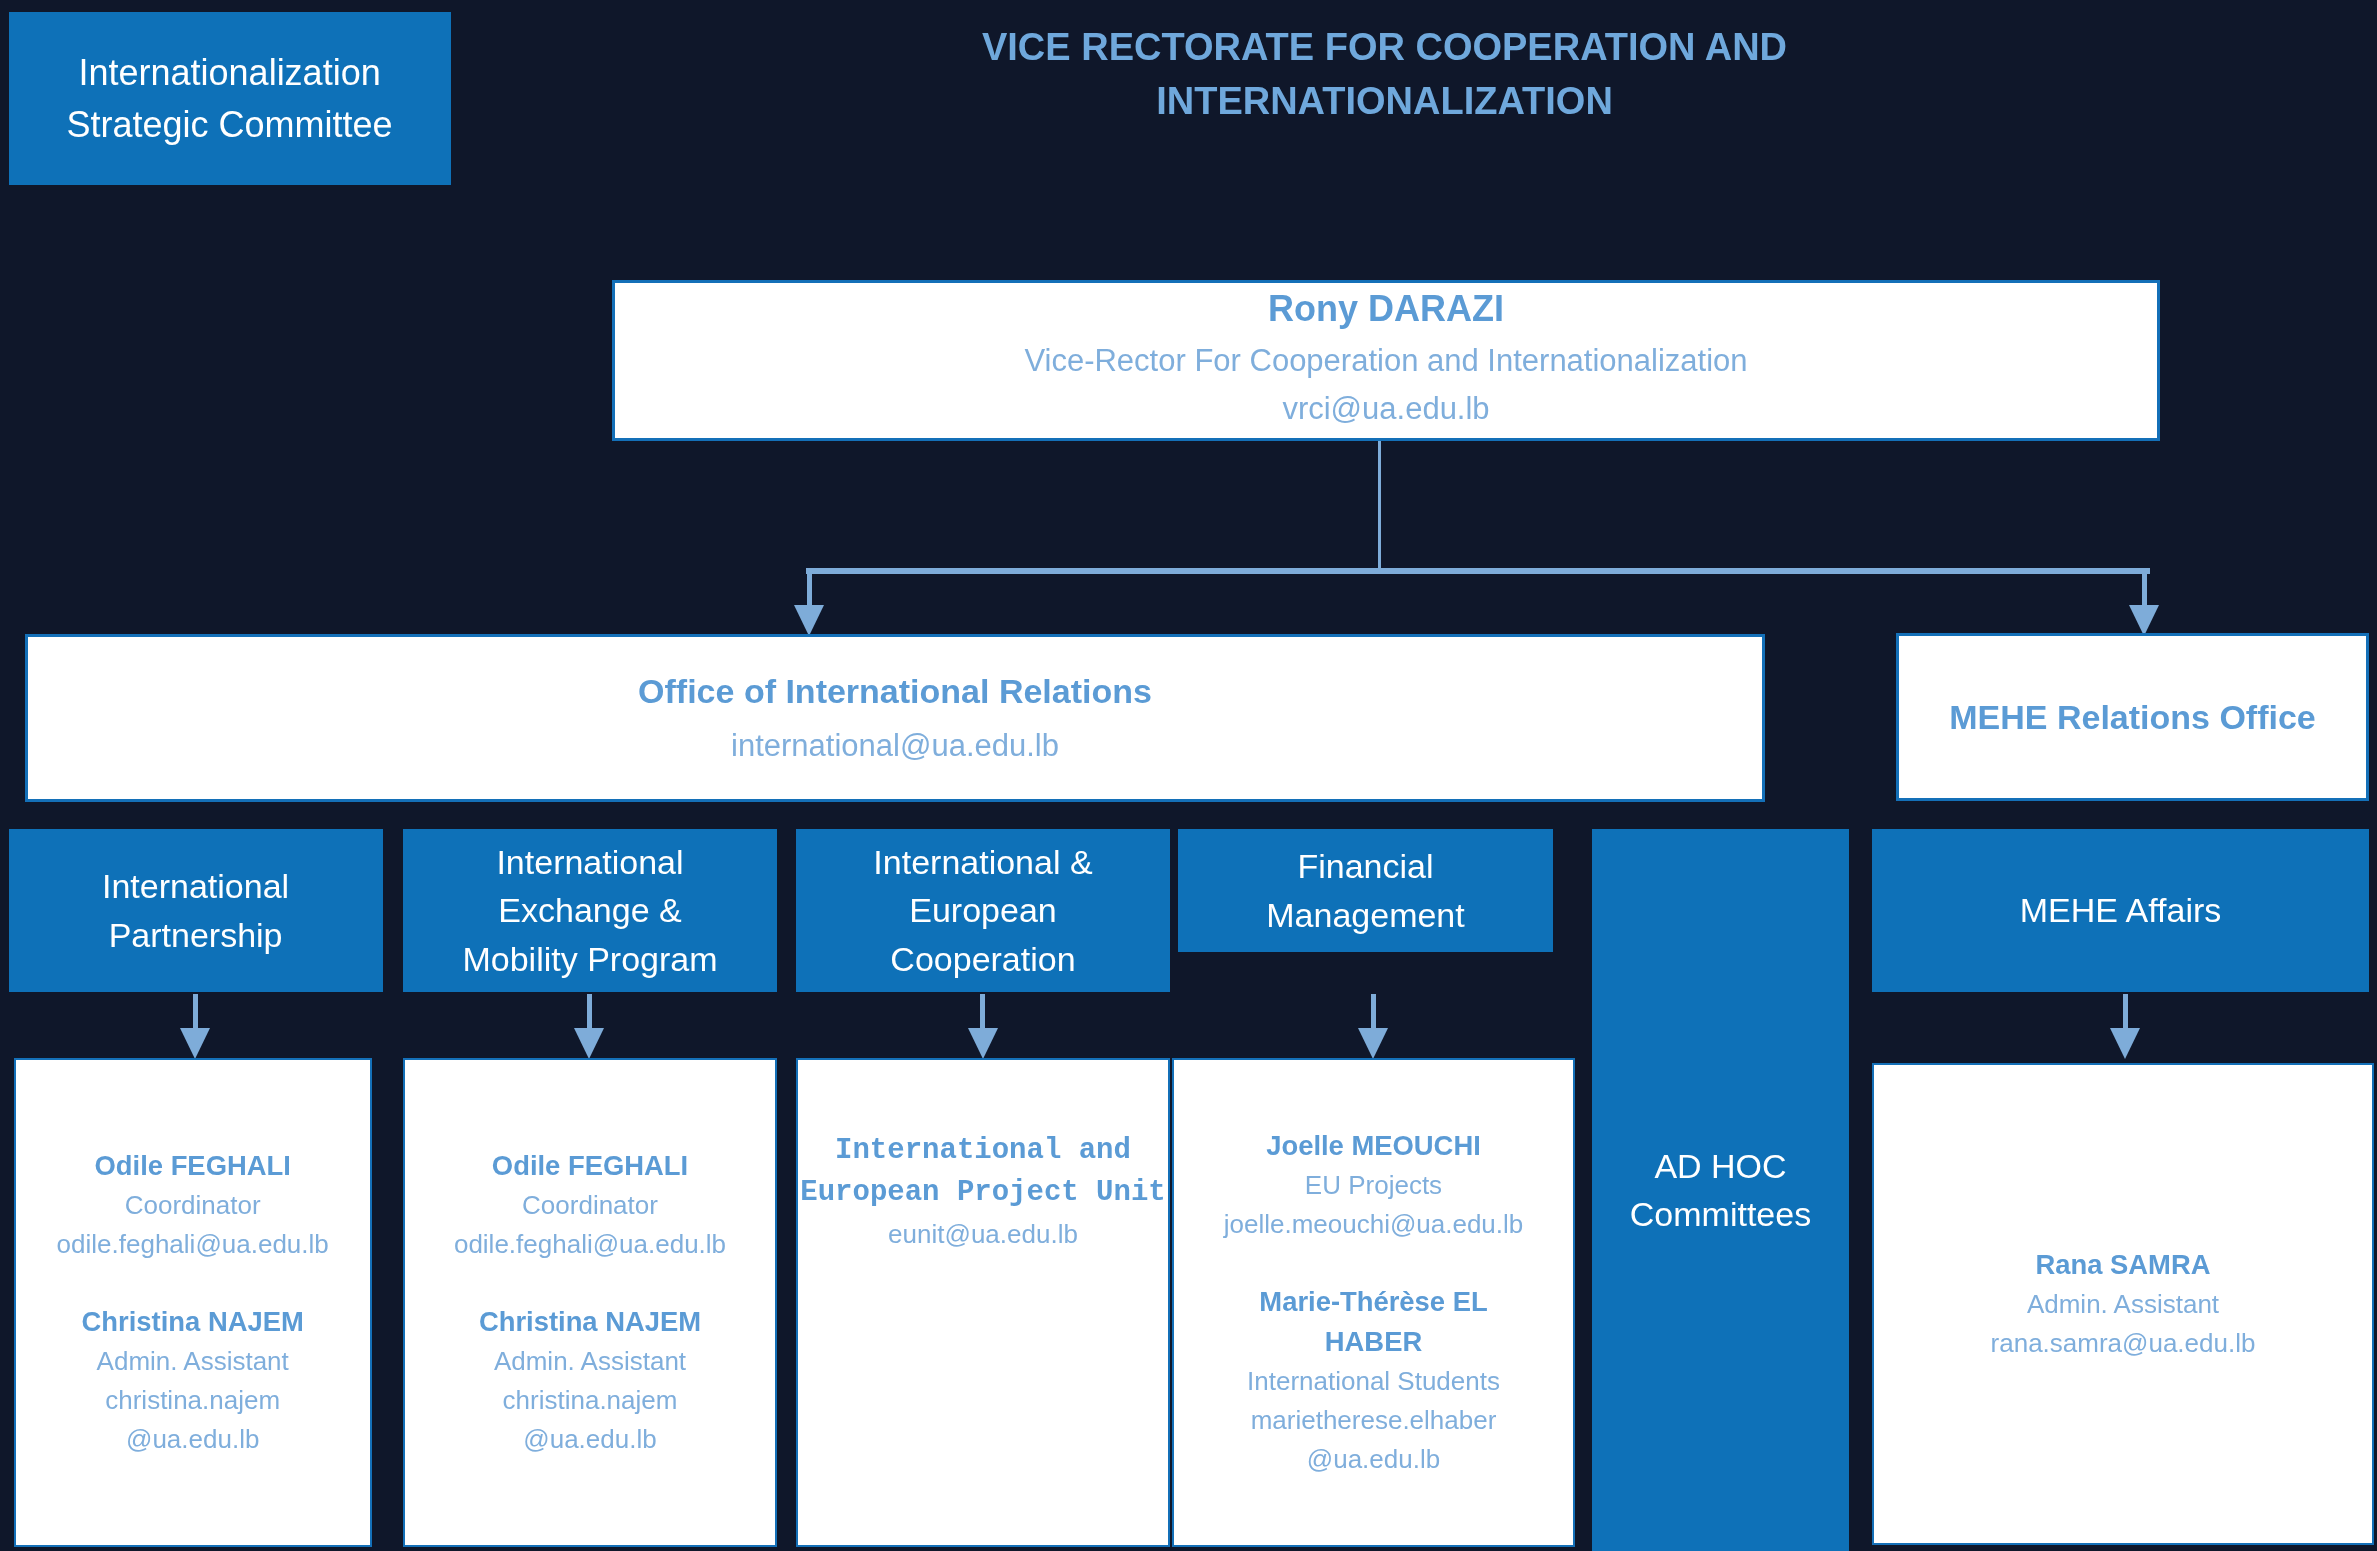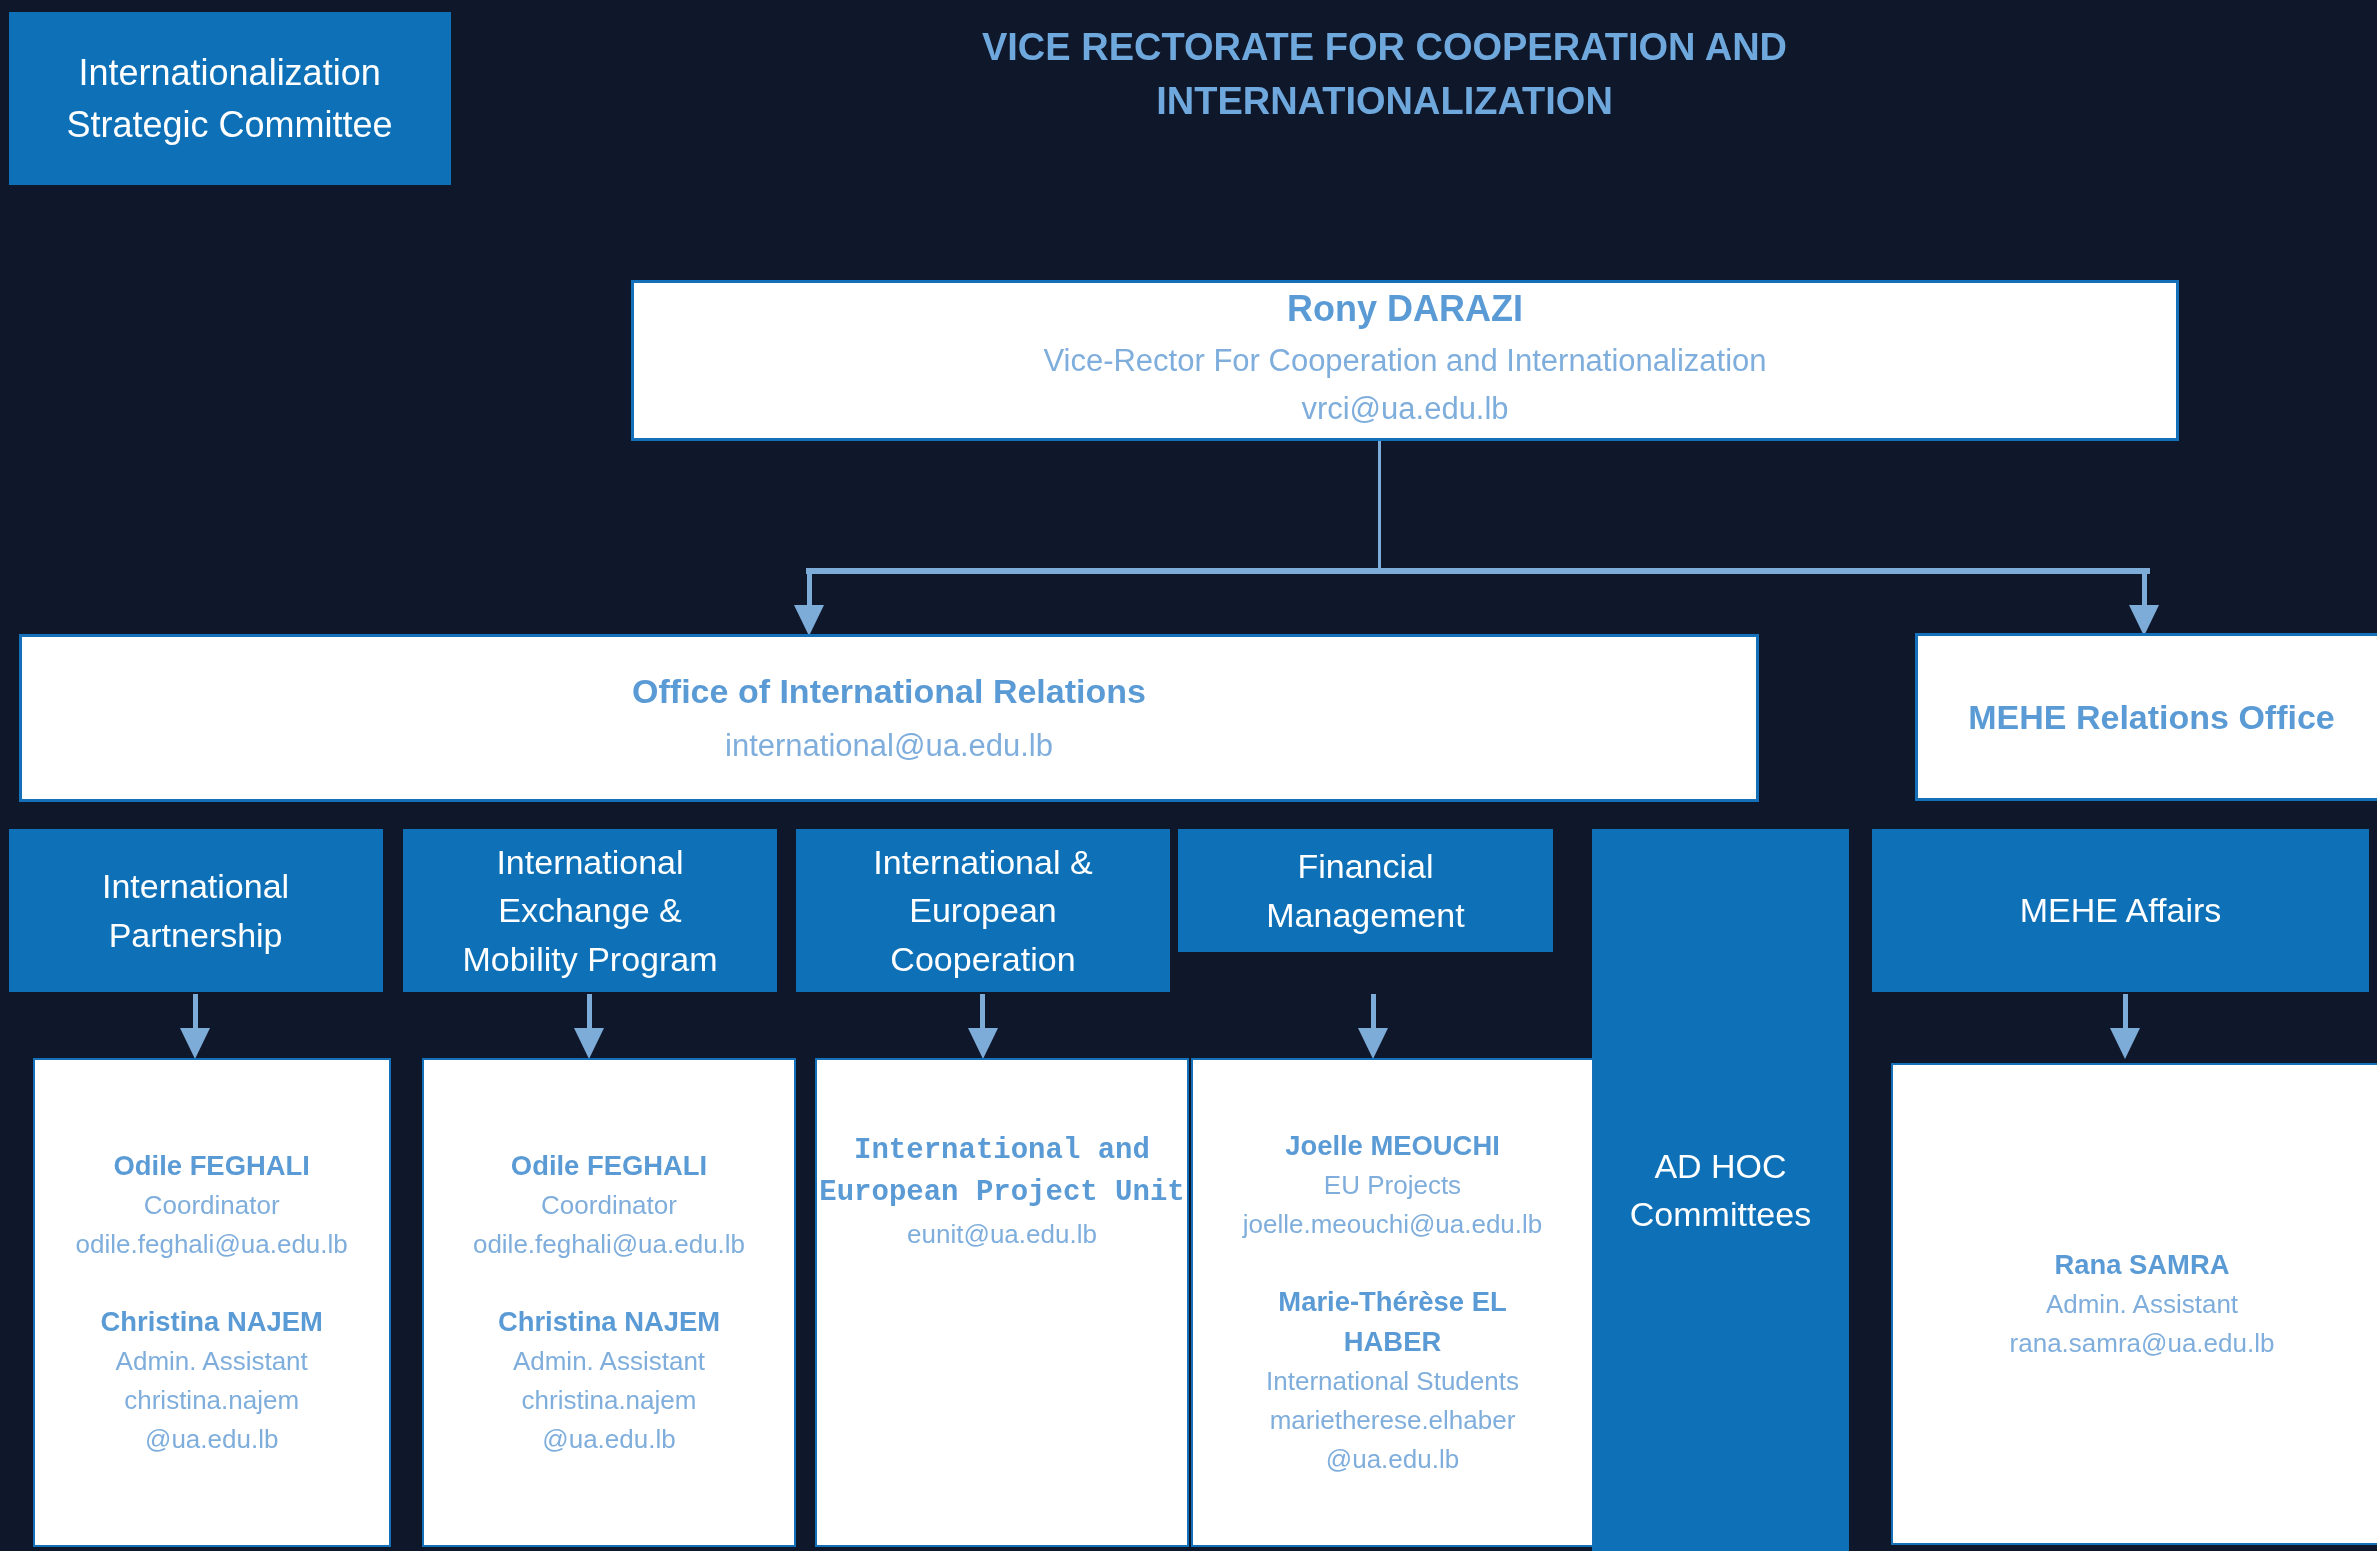--- a/index.html
+++ b/index.html
@@ -13,21 +13,20 @@
   .box-blue{
     background:#0E71B8;color:#ffffff;
     display:flex;align-items:center;justify-content:center;text-align:center;
     font-size:34px;line-height:1.42;
   }
   
   .box-white{
     background:#ffffff;border:3.4px solid #1470B8;
     display:flex;flex-direction:column;align-items:center;justify-content:center;
     text-align:center;
-    margin-left:19px;
   }
   .box-detail{border-width:2.6px;font-size:26px;line-height:1.5;color:#7FAEDC;}
 
   .page-title{
     font-size:38px;font-weight:bold;color:#6FA8DC;
     text-align:center;line-height:1.42;letter-spacing:0px;
   }
 
   .vr-name{font-size:36px;font-weight:bold;color:#5B9BD5;margin-bottom:6.9px;}
   .vr-sub{font-size:31px;color:#7FAEDC;line-height:1.55;}
@@ -72,21 +71,21 @@
     <div class="vr-sub t">vrci@ua.edu.lb</div>
   </div>
 
   <div class="shaft" style="left:1378px;top:441px;width:3.4px;height:130px;"></div>
   <div class="shaft" style="left:806px;top:568px;width:1344px;height:6px;"></div>
   <div class="shaft" style="left:807px;top:571px;width:5.1px;height:39px;"></div>
   <div class="head" style="left:794px;top:605px;"></div>
   <div class="shaft" style="left:2142px;top:571px;width:5.1px;height:39px;"></div>
   <div class="head" style="left:2129px;top:605px;"></div>
 
-  <div class="abs box-white" style="left:0;top:634px;width:1740px;height:168px;gap:8px;">
+  <div class="abs box-white" style="left:25px;top:634px;width:1740px;height:168px;gap:8px;">
     <div class="office-title t">Office of International Relations</div>
     <div class="office-email t">international@ua.edu.lb</div>
   </div>
 
   <div class="abs box-white" style="left:1896px;top:633px;width:473px;height:168px;">
     <div class="office-title t" style="margin-bottom:0;">MEHE Relations Office</div>
   </div>
 
   <div class="abs box-blue unit-box" style="left:8.6px;top:829px;width:374px;height:163px;">
     <span class="t">International

